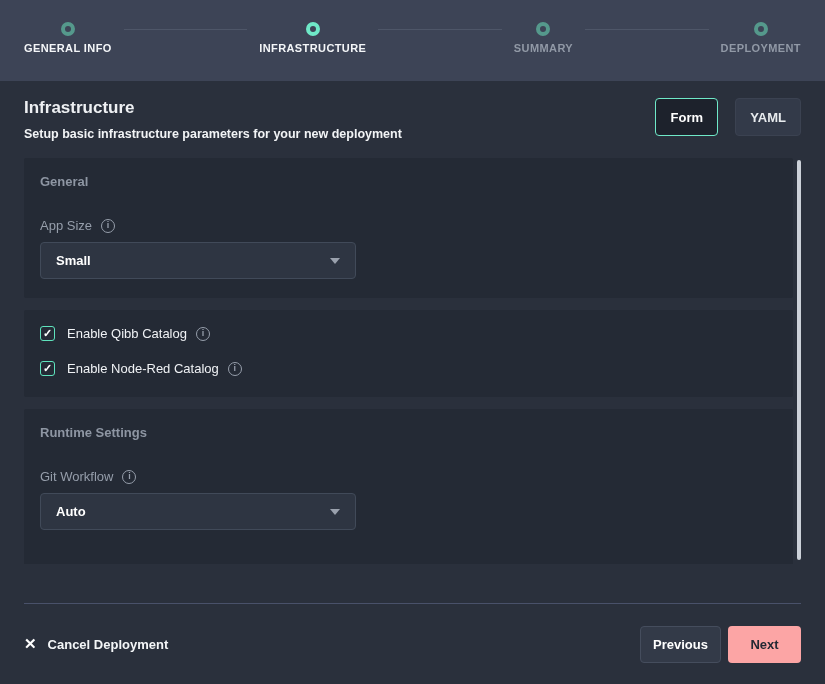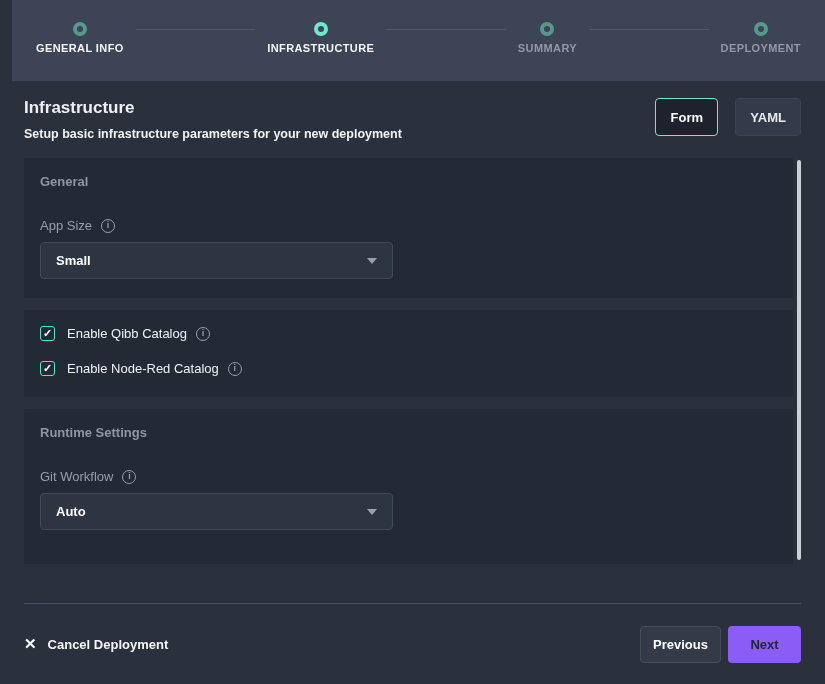--- a/index.html
+++ b/index.html
@@ -6,21 +6,20 @@
   body {
     width:825px; height:684px; overflow:hidden; position:relative;
     background:#2a303c; color:#eef0f3;
     font-family:"Liberation Sans", sans-serif;
   }
 
   
   .header {
     height:81px; background:#3d4456; box-sizing:border-box;
     padding:22px 24px 0; 
-    margin-left:12px;
   }
   .stepper { display:flex; align-items:flex-start; width:100%; }
   .step { display:flex; flex-direction:column; align-items:center; gap:6px; cursor:pointer; }
   .step-circle {
     width:6px; height:6px; border-radius:50%;
     border:4px solid #55998c; background:transparent;
   }
   .step.active .step-circle { border-color:#6fe9c8; }
   .step-label {
     font-size:11px; font-weight:bold; letter-spacing:.4px;
@@ -60,21 +59,21 @@
     font-size:13px; color:#969eab; display:flex; align-items:center; gap:9px;
     margin-bottom:9px;
   }
   .info-icon {
     width:12px; height:12px; border:1px solid #969eab; border-radius:50%;
     display:inline-flex; align-items:center; justify-content:center;
     font-size:9px; line-height:1; color:#969eab; font-weight:bold; cursor:pointer;
     flex:none;
   }
   .select {
-    width:353px; height:37px; box-sizing:border-box;
+    width:316px; height:37px; box-sizing:border-box;
     background:#2e3542; border:1px solid #414a59; border-radius:4px;
     display:flex; align-items:center; justify-content:space-between;
     padding:0 15px; cursor:pointer;text-align:center;
   }
   .select-value { font-size:13px; font-weight:bold; color:#fff; }
   .caret {
     width:0; height:0;
     border-left:5px solid transparent; border-right:5px solid transparent;
     border-top:6px solid #9aa1ad;
   }
@@ -109,21 +108,21 @@
   .btn {
     height:37px; box-sizing:border-box; border-radius:4px; cursor:pointer;
     display:flex; align-items:center; justify-content:center;
     font-size:13px; font-family:"Liberation Sans", sans-serif;
   }
   .btn-previous {
     width:81px; background:#333a48; border:1px solid #454d5d;
     color:#ffffff; font-weight:bold;
   }
   .btn-next {
-    width:73px; background:#8b5cf6; border:none; color:#232934; font-weight:bold;
+    width:73px; background:#fca5a5; border:none; color:#232934; font-weight:bold;
   }
 </style>
 </head>
 <body>
 
 <div class="header">
   <div class="stepper">
     <div class="step completed">
       <div class="step-circle"></div>
       <div class="step-label">GENERAL INFO</div>

